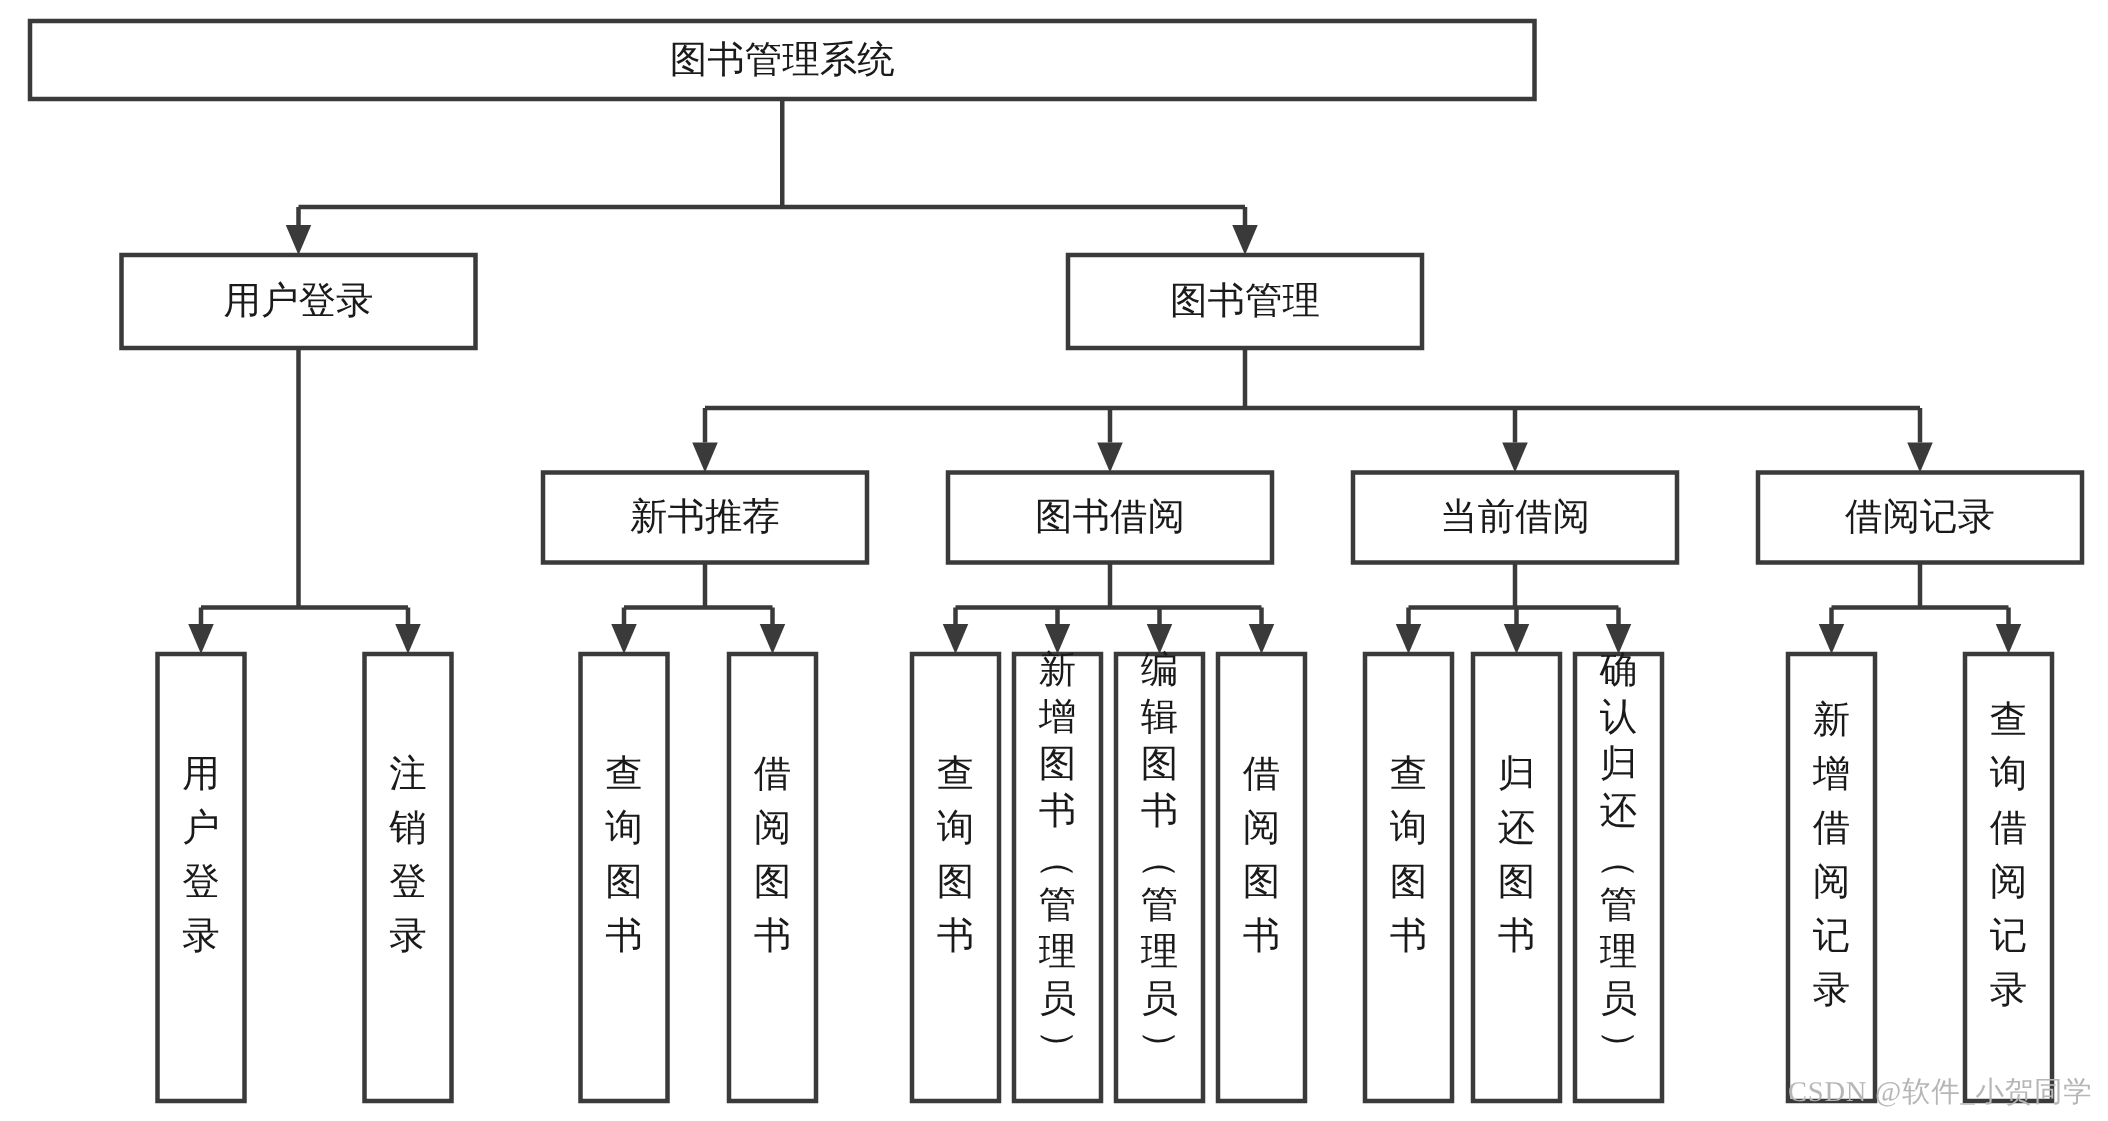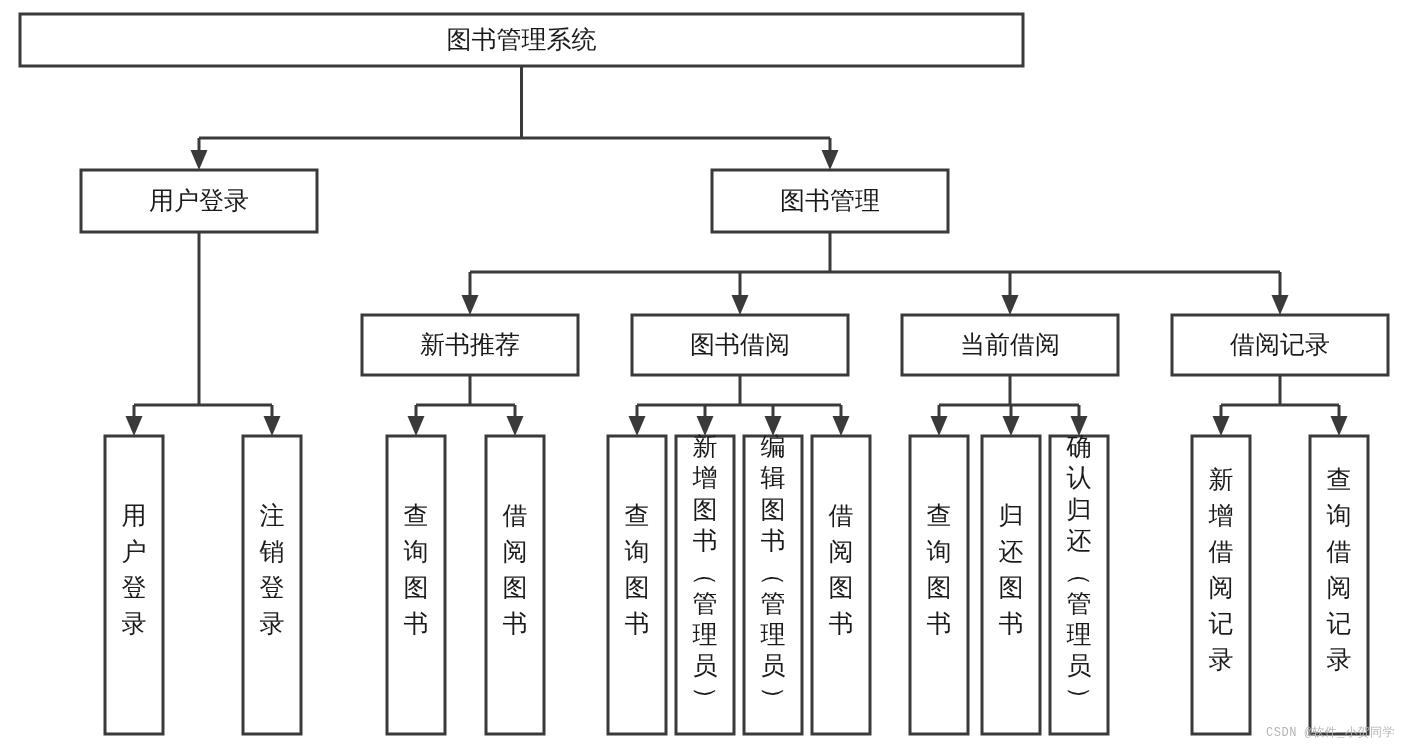--- a/index.html
+++ b/index.html
@@ -49,22 +49,22 @@
     stroke-linecap: butt;
   }
   .edge-arrow {
     fill: #3a3a3a;
     stroke: none;
   }
   .watermark-text {
     position: absolute;
     right: 10px;
     bottom: 6px;
-    font-family: Liberation Mono, monospace;
-    font-size: 12px;
+    font-family: Liberation Serif, serif;
+    font-size: 19px;
     color: #b6b6b6;
     white-space: nowrap;
     pointer-events: none;
     letter-spacing: 0.5px;
   }
 </style>
 </head>
 <body>
 
 <div id="diagram-root">

